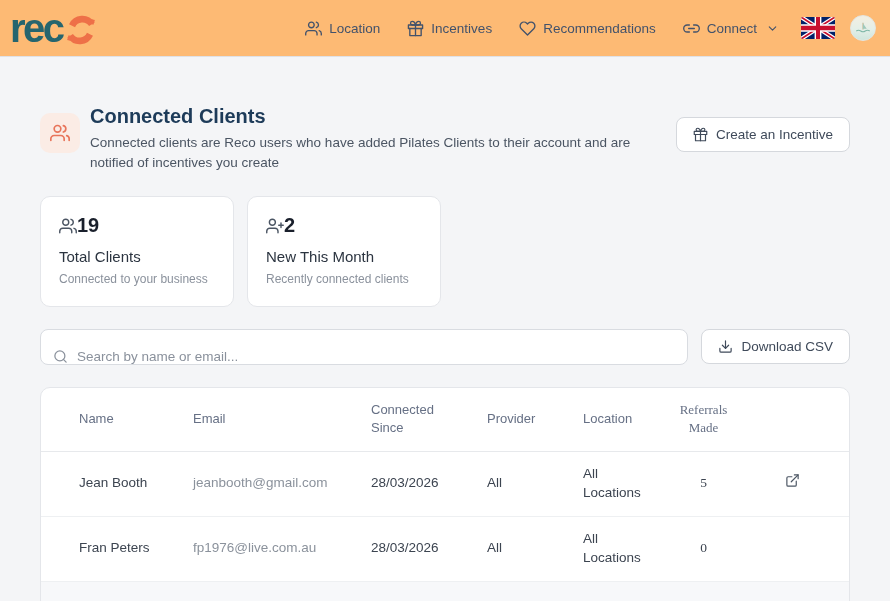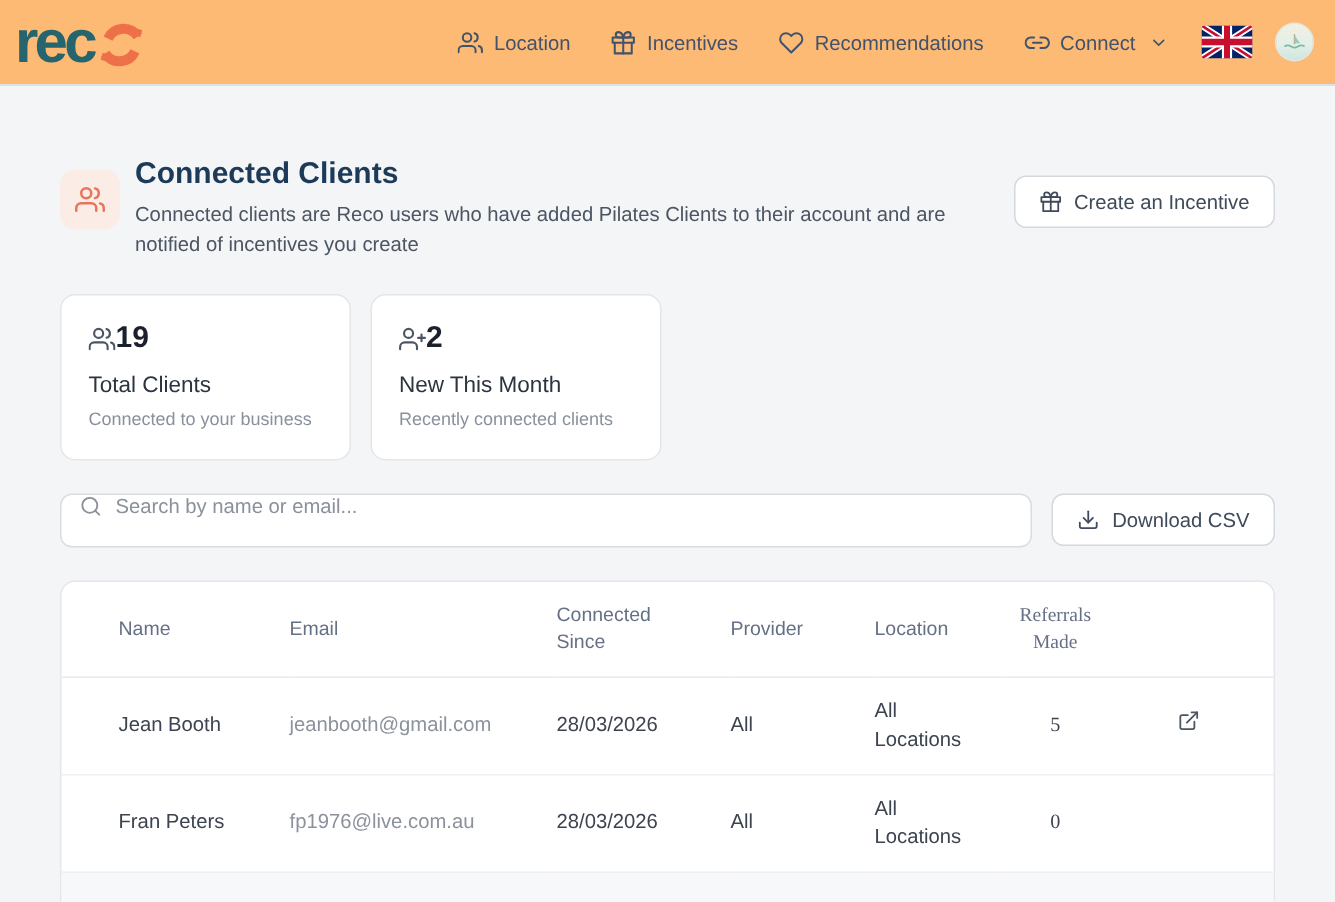--- a/index.html
+++ b/index.html
@@ -76,21 +76,21 @@
   }
   .stat-top { display: flex; align-items: center; }
   .stat-value { font-size: 20px; font-weight: bold; color: #1a202c; }
   .stat-label { margin-top: 11px; font-size: 15px; color: #2b3440; }
   .stat-sub { margin-top: 7px; font-size: 12px; color: #8a919c; }
   
   .search-row { display: flex; gap: 13px; margin-top: 22px; }
   .search-box {
     flex: 1; height: 36px; background: #fff;
     border: 1px solid #d9dce1; border-radius: 8px;
-    display: flex; align-items: flex-start; padding: 0 12px; gap: 9px;
+    display: flex; align-items: flex-end; padding: 0 12px; gap: 9px;
   }
   .search-box input {
     border: none; outline: none; flex: 1; font-size: 13.5px; color: #374151;
     font-family: "Liberation Sans", sans-serif; background: transparent;
   }
   .search-box input::placeholder { color: #8a919c; }
   
   .table-card {
     margin-top: 22px; background: #fff;
     border: 1px solid #e4e6ea; border-radius: 10px;

